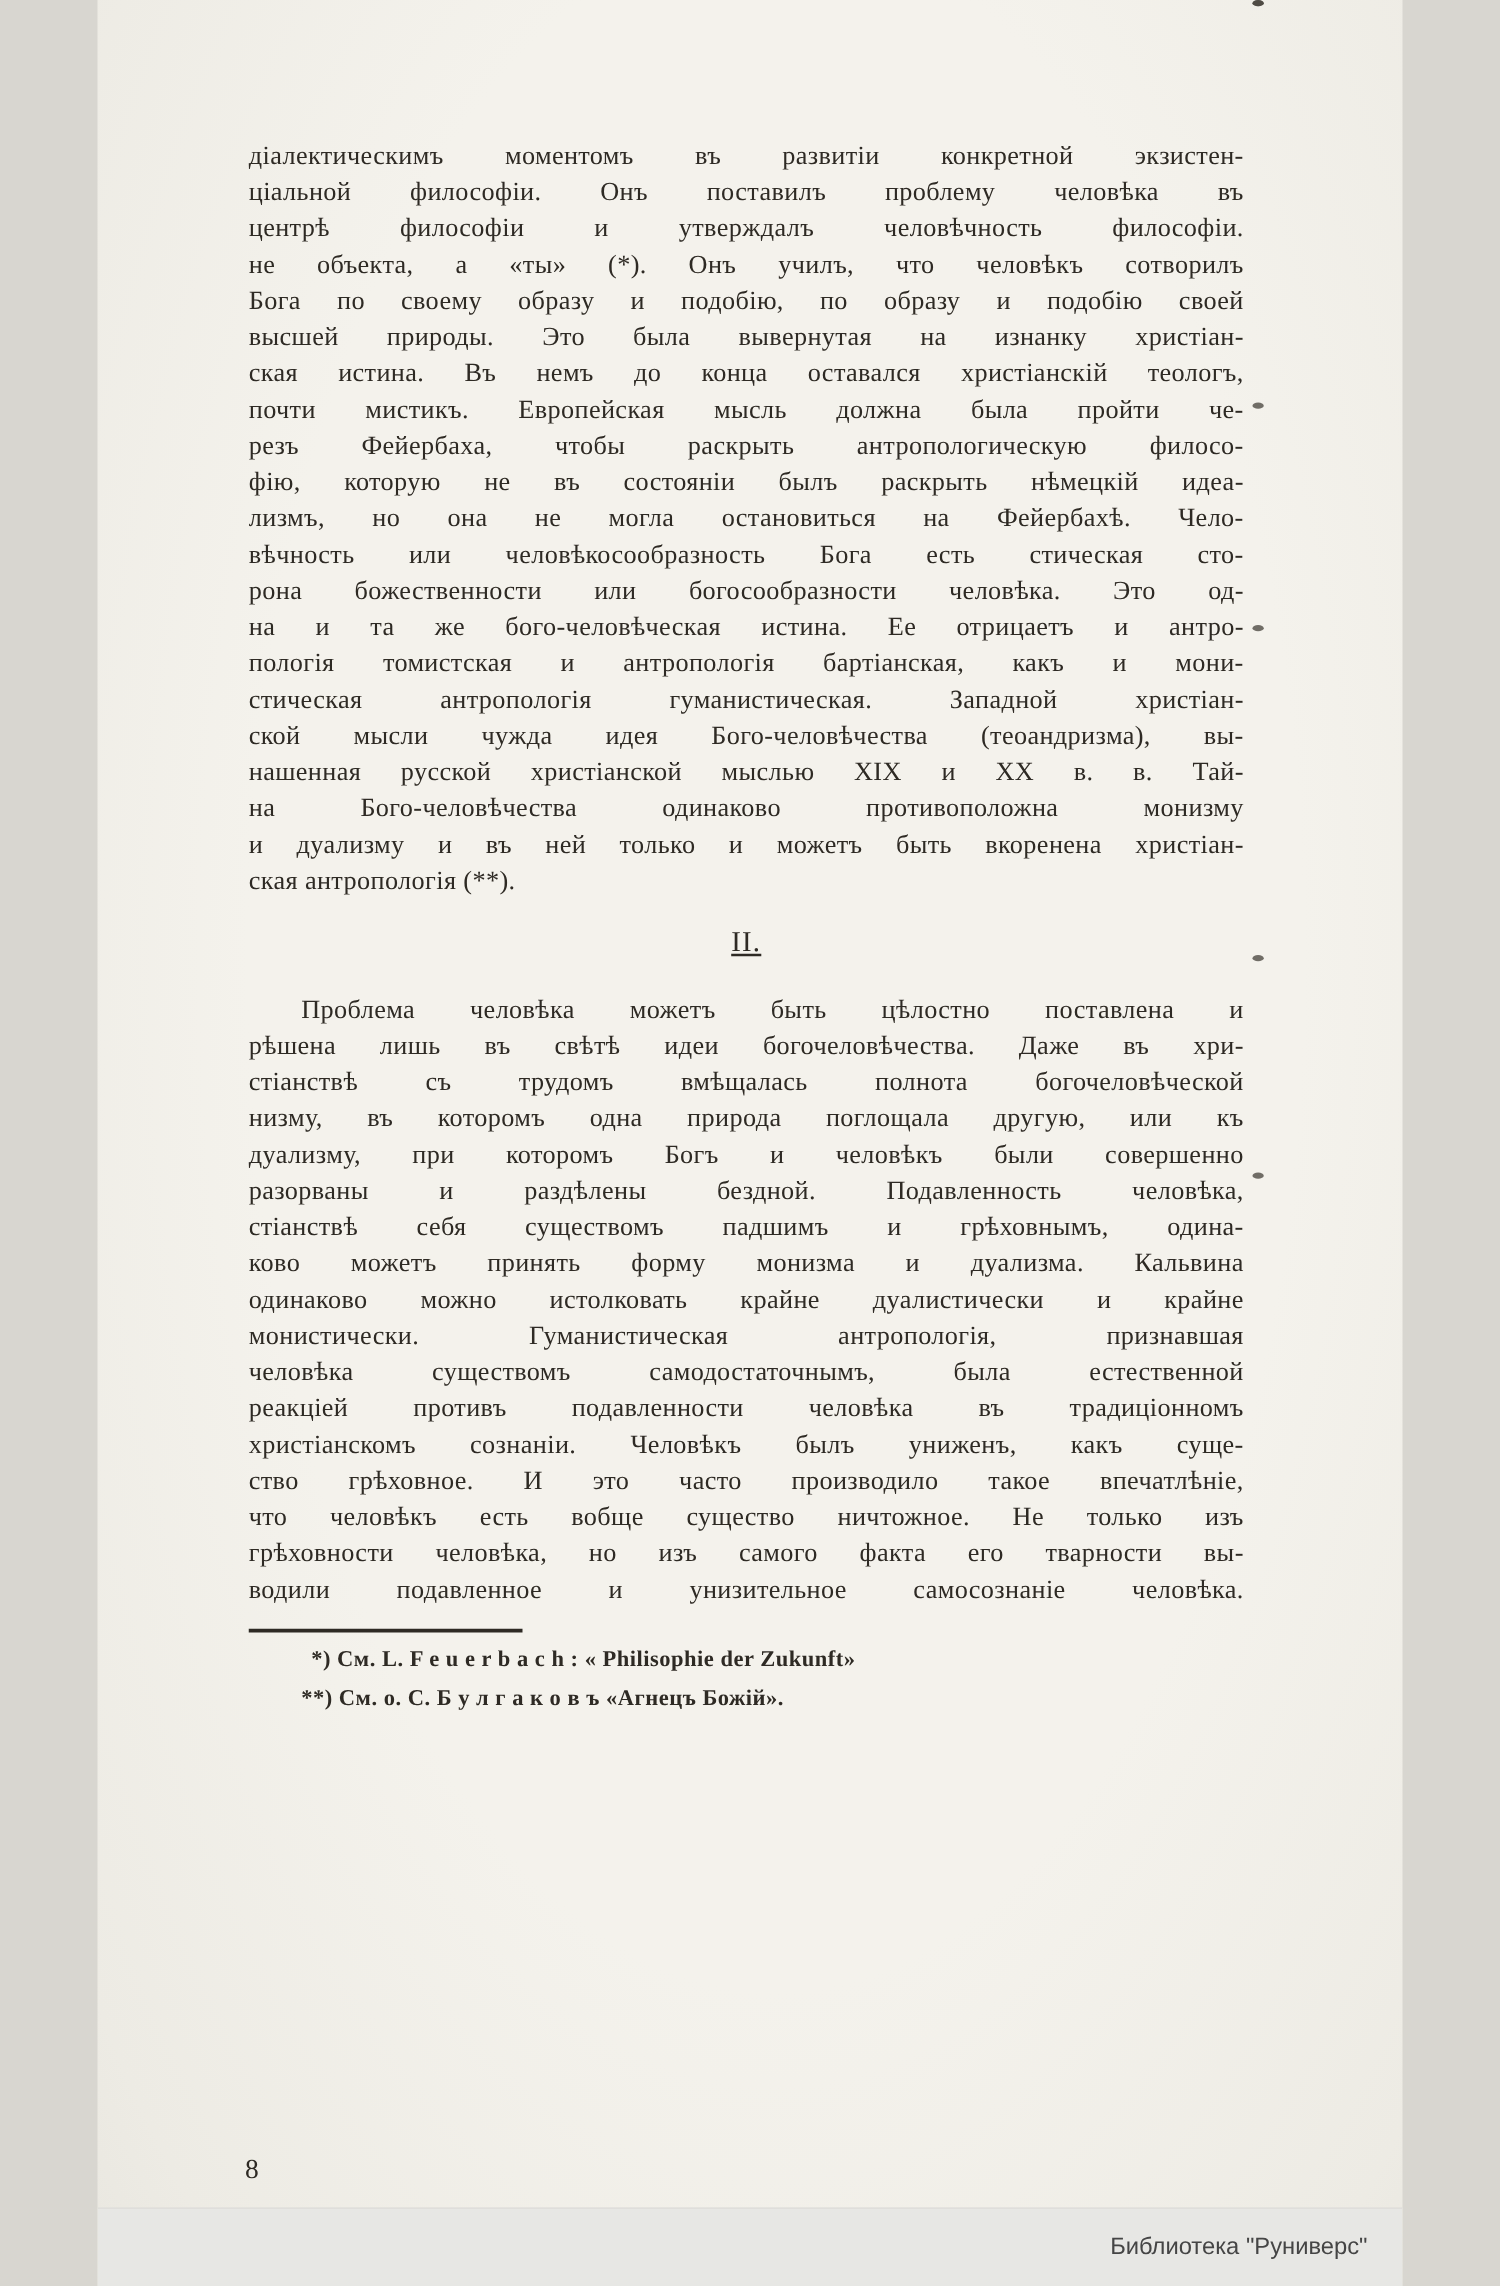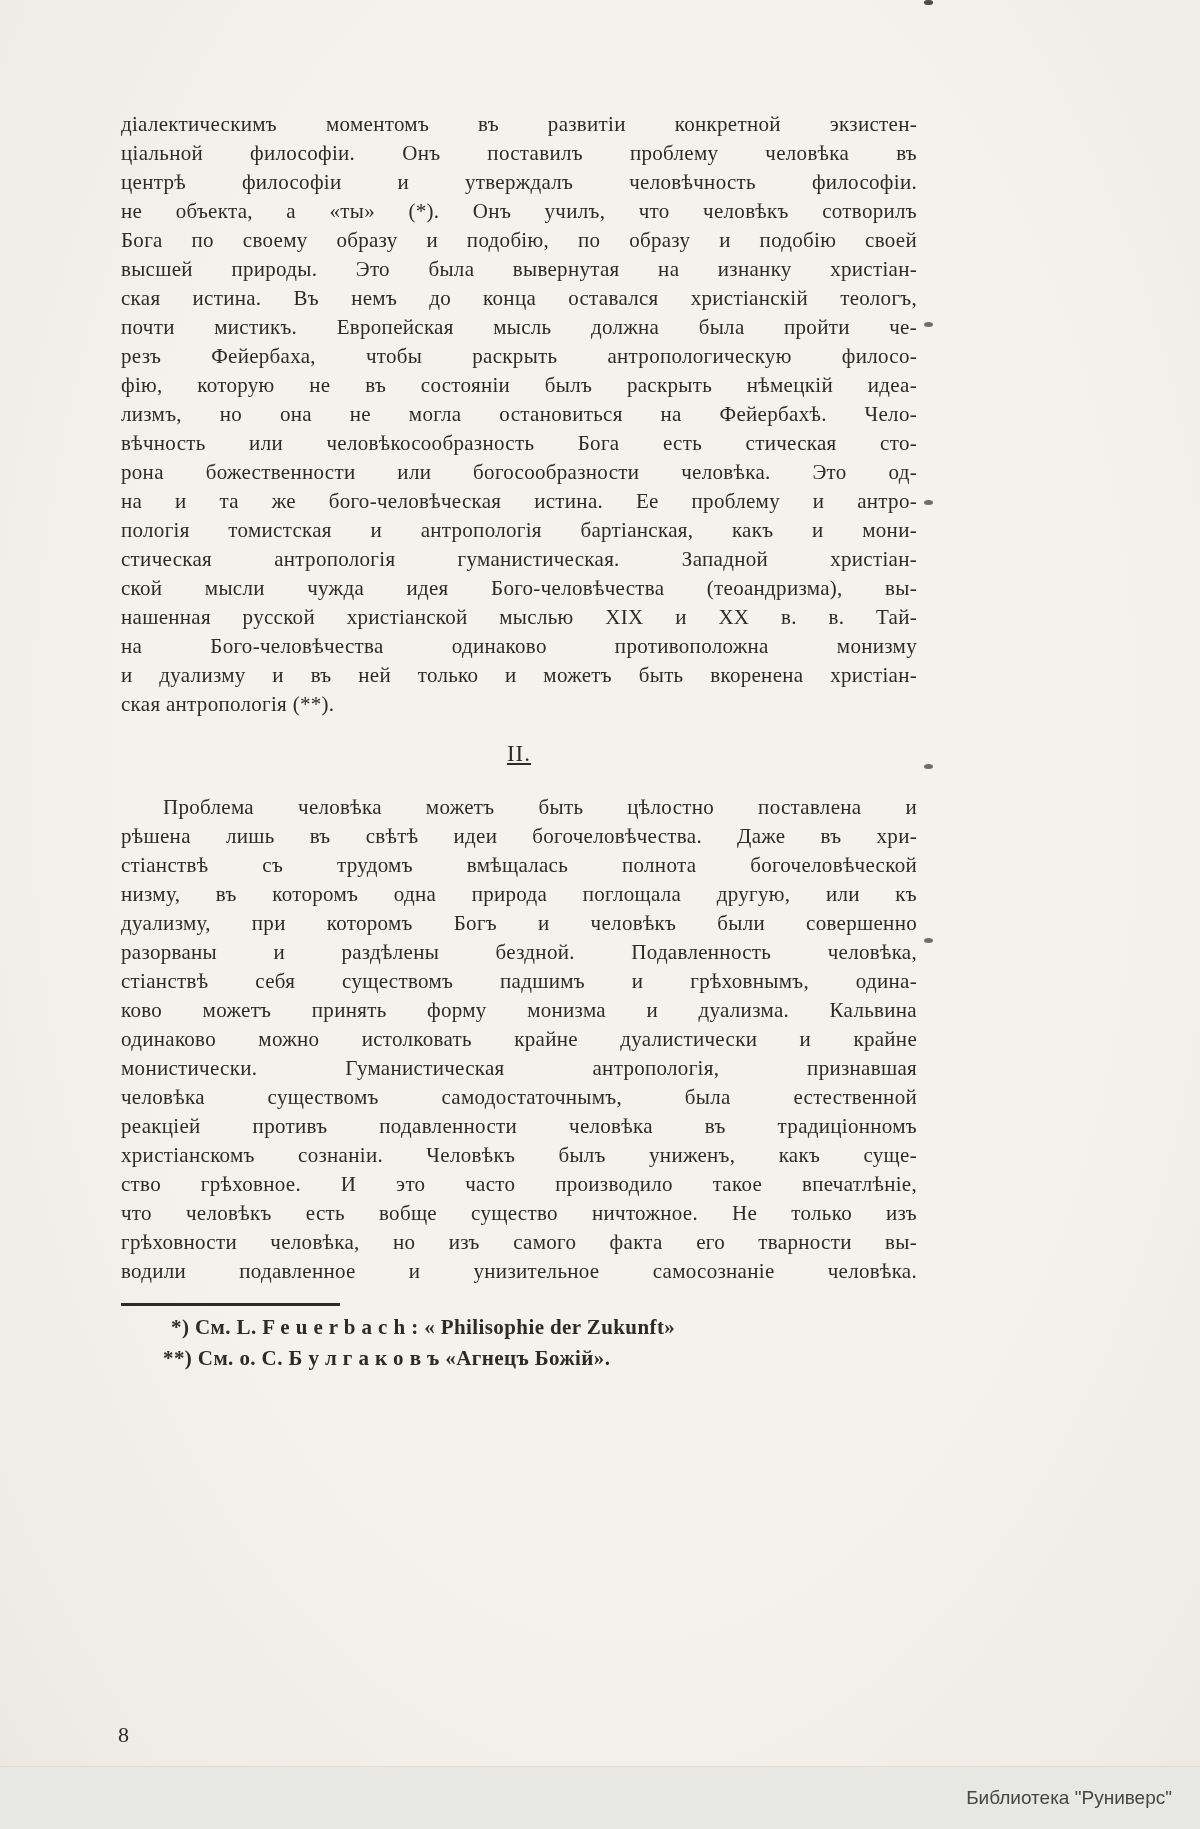--- a/index.html
+++ b/index.html
@@ -1,21 +1,21 @@
 <!DOCTYPE html>
 <html><head>
 <meta charset="utf-8">
 <title>Scanned book page</title>
 <style>
   html, body { margin: 0; padding: 0; }
   body { background: #d8d6d0; }
 
   .page {
     position: relative;
-    width: 1200px;
+    width: 1044px;
     height: 1829px;
     margin: 0 auto;
     overflow: hidden;
     background: radial-gradient(ellipse at 52% 42%, #f4f2ec 55%, #edebe4 90%, #e9e7e0 100%);
     font-family: "Liberation Serif", "DejaVu Serif", serif;
     color: #2e2a24;
   }
 
   .textblock {
     position: absolute;
@@ -50,21 +50,21 @@
 
   .footnote-sep {
     margin-top: 17px;
     width: 219px;
     border-top: 3px solid #2e2a24;
   }
 
   .footnotes {
     margin-top: 6px;
     font-weight: bold;
-    font-size: 21px;
+    font-size: 18px;
     line-height: 31px;
     letter-spacing: 0.4px;
   }
   .footnotes .fnline { padding-left: 50px; }
   .footnotes .fnline:nth-child(2) { padding-left: 42px; }
 
   .pagenum {
     position: absolute;
     left: 118px;
     top: 1722px;
@@ -121,21 +121,21 @@
         <div class="line">не объекта, а «ты» (*). Онъ училъ, что человѣкъ сотворилъ</div>
         <div class="line">Бога по своему образу и подобію, по образу и подобію своей</div>
         <div class="line">высшей природы. Это была вывернутая на изнанку христіан-</div>
         <div class="line">ская истина. Въ немъ до конца оставался христіанскій теологъ,</div>
         <div class="line">почти мистикъ. Европейская мысль должна была пройти че-</div>
         <div class="line">резъ Фейербаха, чтобы раскрыть антропологическую филосо-</div>
         <div class="line">фію, которую не въ состояніи былъ раскрыть нѣмецкій идеа-</div>
         <div class="line">лизмъ, но она не могла остановиться на Фейербахѣ. Чело-</div>
         <div class="line">вѣчность или человѣкосообразность Бога есть стическая сто-</div>
         <div class="line">рона божественности или богосообразности человѣка. Это од-</div>
-        <div class="line">на и та же бого-человѣческая истина. Ее проблему и антро-</div>
+        <div class="line">на и та же бого-человѣческая истина. Ее отрицаетъ и антро-</div>
         <div class="line">пологія томистская и антропологія бартіанская, какъ и мони-</div>
         <div class="line">стическая антропологія гуманистическая. Западной христіан-</div>
         <div class="line">ской мысли чужда идея Бого-человѣчества (теоандризма), вы-</div>
         <div class="line">нашенная русской христіанской мыслью XIX и XX в. в. Тай-</div>
         <div class="line">на Бого-человѣчества одинаково противоположна монизму</div>
         <div class="line">и дуализму и въ ней только и можетъ быть вкоренена христіан-</div>
         <div class="line">ская антропологія (**).</div>
       </div>
 
     <div class="heading">II.</div>

